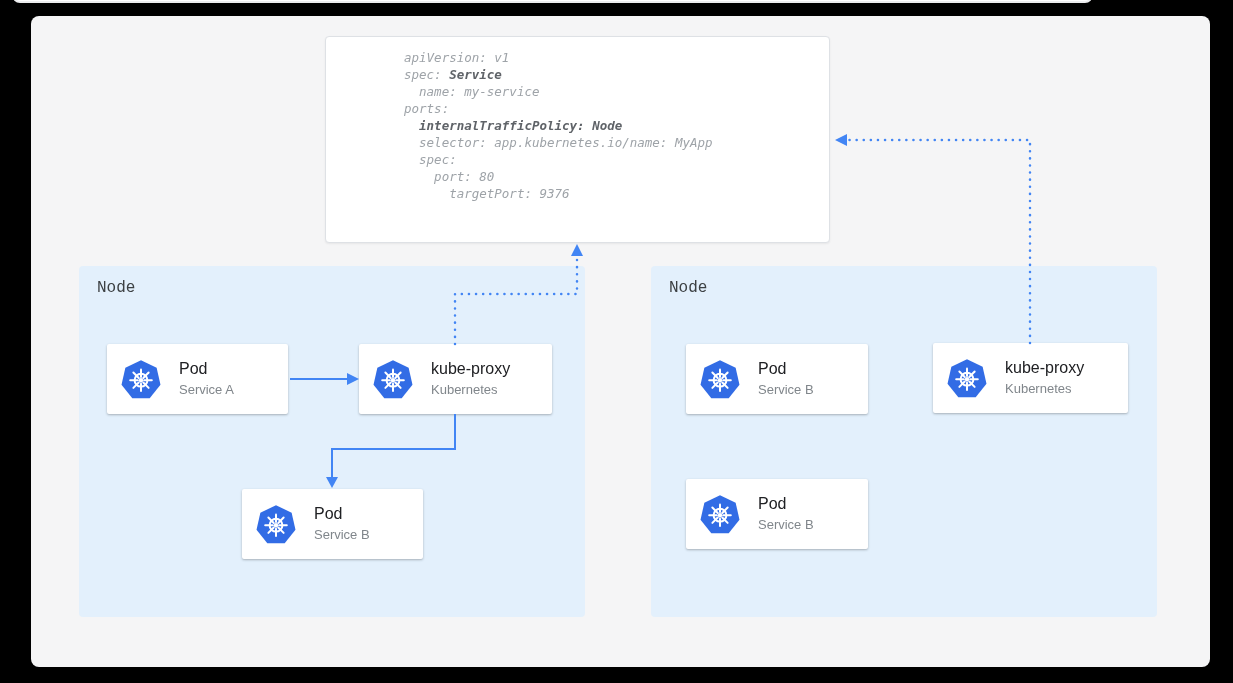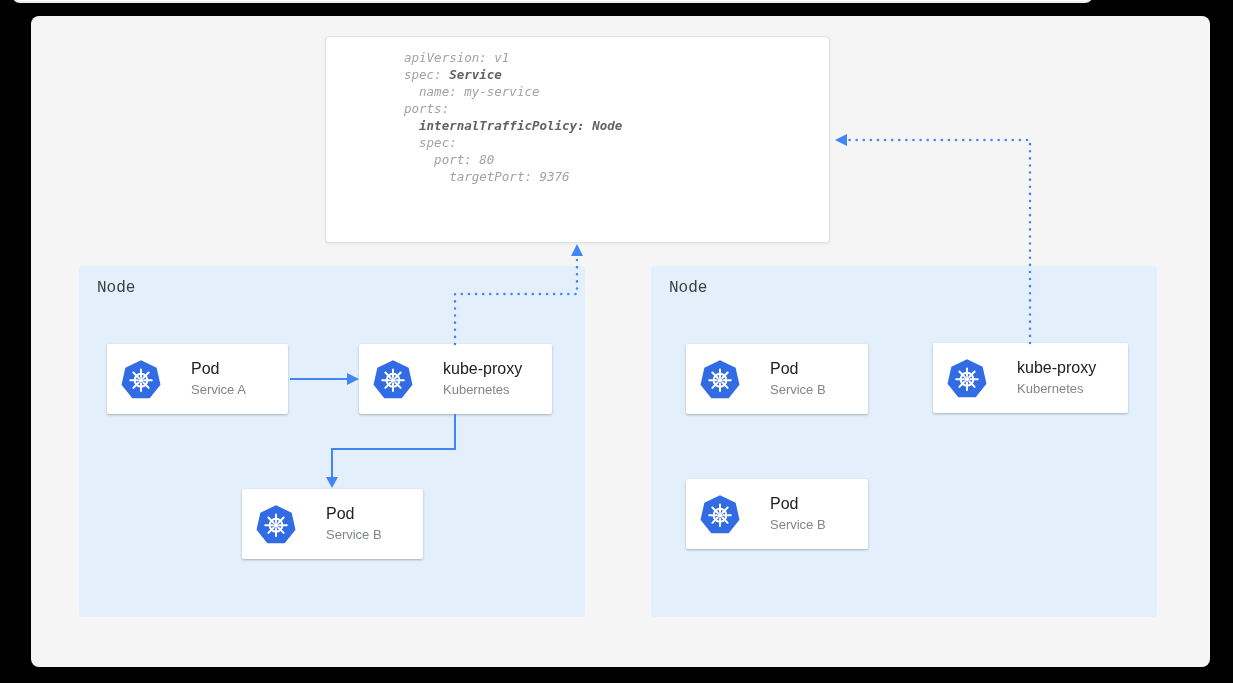--- a/index.html
+++ b/index.html
@@ -36,21 +36,21 @@
 
   
   .node{position:absolute;width:506px;height:351px;background:var(--node-bg);border-radius:4px;}
   .node-left{left:79px;top:266px;}
   .node-right{left:651px;top:266px;}
   .node-label{position:absolute;left:18px;top:13px;font-size:16px;color:var(--node-label);font-family:Liberation Mono, monospace;}
 
   
   .comp-card{position:absolute;background:#ffffff;border-radius:2px;
     box-shadow:0 1px 2px rgba(60,64,67,.25),0 1px 3px rgba(60,64,67,.12);
-    display:flex;align-items:center;padding:0 14px;gap:30px;}
+    display:flex;align-items:center;padding:0 14px;gap:18px;}
   .comp-card .k8s-icon{width:40px;height:40px;flex:0 0 auto;}
   .comp-title{font-size:16px;color:var(--title-dark);line-height:22px;}
   .comp-subtitle{font-size:13px;color:var(--subtitle-gray);line-height:20px;}
 
   .card-pod-a      {left:107px;top:344px;width:181px;height:70px;}
   .card-kp-left    {left:359px;top:344px;width:193px;height:70px;}
   .card-pod-b-left {left:242px;top:489px;width:181px;height:70px;}
   .card-pod-b-rt   {left:686px;top:344px;width:182px;height:70px;}
   .card-kp-right   {left:933px;top:343px;width:195px;height:70px;}
   .card-pod-b-rb   {left:686px;top:479px;width:182px;height:70px;}
@@ -91,20 +91,21 @@
   <div class="top-card-edge"></div>
 
   <div class="panel"></div>
 
   <div class="yaml-card">
     <div class="yaml-line"><span>apiVersion: v1</span><b></b></div>
     <div class="yaml-line"><span>spec: </span><b>Service</b></div>
     <div class="yaml-line"><span>  name: my-service</span><b></b></div>
     <div class="yaml-line"><span>ports:</span><b></b></div>
     <div class="yaml-line"><span>  </span><b>internalTrafficPolicy: Node</b></div>
+    <div class="yaml-line"><span>  selector: app.kubernetes.io/name: MyApp</span><b></b></div>
     <div class="yaml-line"><span>  spec:</span><b></b></div>
     <div class="yaml-line"><span>    port: 80</span><b></b></div>
     <div class="yaml-line"><span>      targetPort: 9376</span><b></b></div>
   </div>
 
   <div class="node node-left">
     <div class="node-label">Node</div>
   </div>
   <div class="node node-right">
     <div class="node-label">Node</div>

